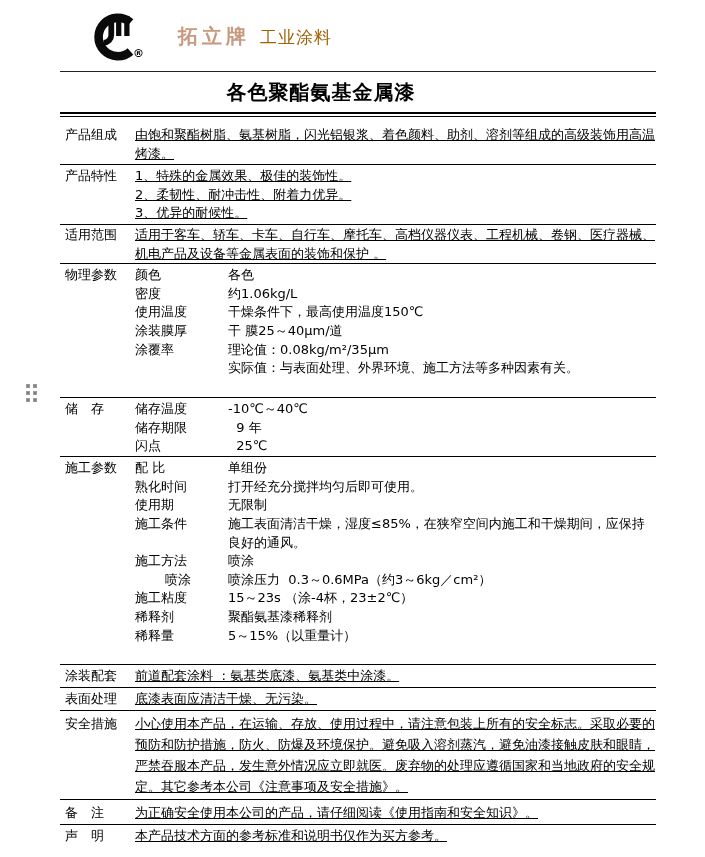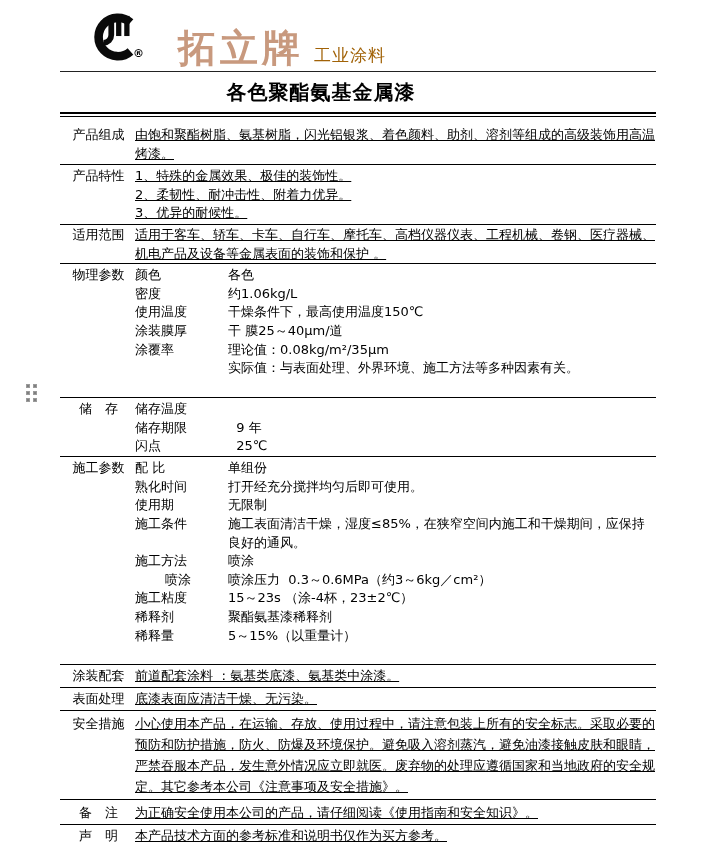--- a/index.html
+++ b/index.html
@@ -13,32 +13,32 @@
     color:#000;
   }
   .content { margin-left:60px; width:596px; }
 
   
   .header { height:72px; display:flex; align-items:flex-start; padding-top:13px; border-bottom:1px solid #222; }
   .logo-wrap { position:relative; margin-left:34px; width:62px; height:50px; }
   .logo-wrap svg { width:48px; height:48px; display:block; }
   .reg-mark { position:absolute; left:39px; top:34px; font-size:11px; font-weight:bold; color:#000; }
   .brand-line { display:flex; align-items:baseline; margin-left:22px; margin-top:10px; }
-  .brand-name { font-size:38px; font-weight:bold; letter-spacing:4px; }
+  .brand-name { font-size:20px; font-weight:bold; letter-spacing:4px; }
   .brand-sub { font-size:17px; letter-spacing:1px; margin-left:10px; }
 
   
   .title-row { height:40px; display:flex; align-items:center; justify-content:center; }
   .doc-title { font-size:20px; font-weight:bold; letter-spacing:1px; transform:translateX(-37px); }
   .double-rule { height:5px; border-top:2px solid #000; border-bottom:1px solid #000; }
 
   
   .section { display:flex; border-bottom:1px solid #000; padding-top:2px; font-size:13px; line-height:18.6px; }
   .section:last-child { border-bottom:none; }
-  .sec-label { width:72px; flex:0 0 72px; padding-left:5px; white-space:pre-wrap;text-align:center; }
+  .sec-label { width:72px; flex:0 0 72px; padding-left:5px; white-space:pre-wrap; }
   .sec-body { flex:1; min-width:0; }
   .row { display:flex; }
   .sub { width:96px; flex:0 0 96px; padding-left:3px; white-space:pre-wrap; }
   .row.indent-sub .sub { padding-left:33px; }
   .val { flex:1; min-width:0; white-space:pre-wrap; }
   .plain { padding-left:3px; white-space:pre-wrap;text-decoration:underline; }
 
   .s0 { min-height:48px; padding-top:9px; }
   .s1 { min-height:60px; }
   .s2 { min-height:38px; padding-top:1px; }
@@ -146,20 +146,21 @@
           <span class="val">实际值：与表面处理、外界环境、施工方法等多种因素有关。</span>
         </div>
       </div>
     </div>
 
     <div class="section s4">
       <div class="sec-label">储　存</div>
       <div class="sec-body">
         <div class="row">
           <span class="sub">储存温度</span>
+          <span class="val">-10℃～40℃</span>
         </div>
         <div class="row">
           <span class="sub">储存期限</span>
           <span class="val">  9 年</span>
         </div>
         <div class="row">
           <span class="sub">闪点</span>
           <span class="val">  25℃</span>
         </div>
       </div>

